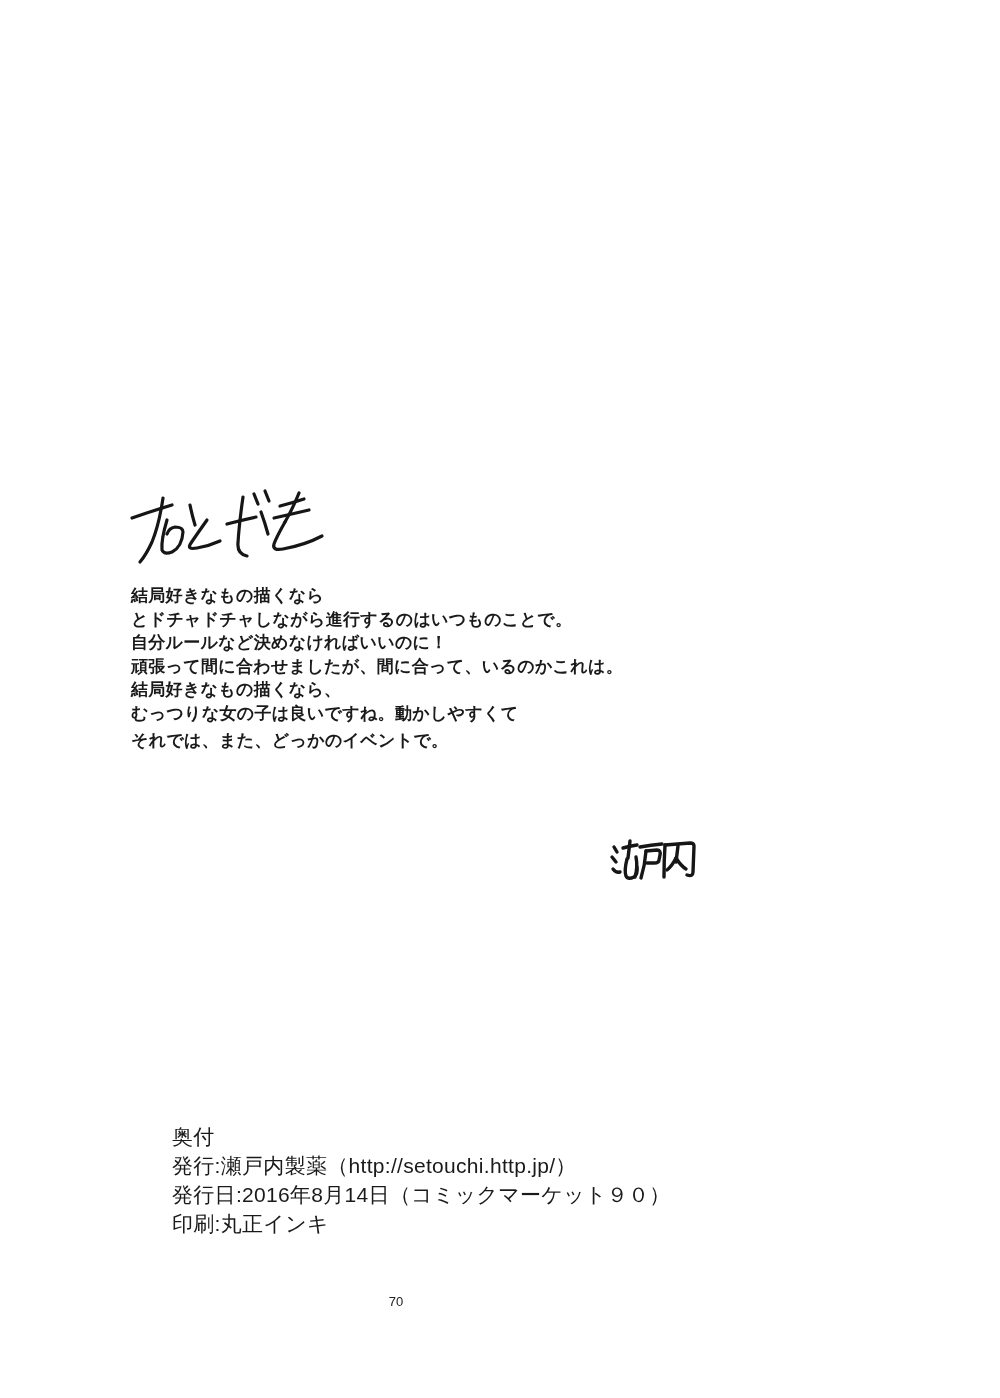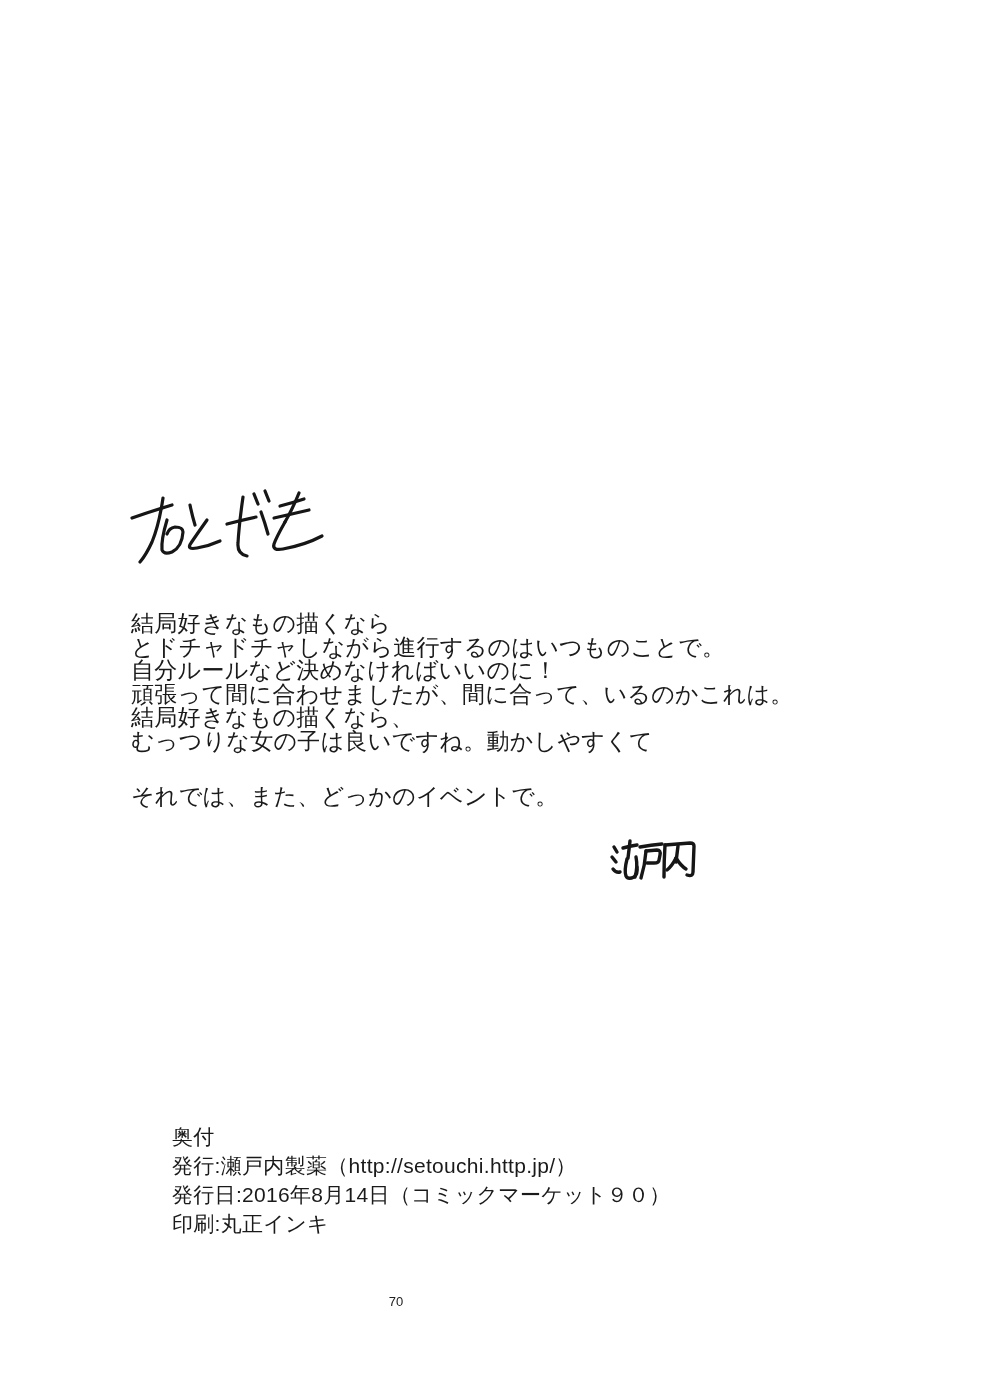--- a/index.html
+++ b/index.html
@@ -34,28 +34,29 @@
     fill: none;
     stroke: #161616;
     stroke-linecap: round;
     stroke-linejoin: round;
   }
   .title-svg .stroke { stroke-width: 3.2; }
   .signature-svg .stroke { stroke-width: 3.4; }
   .afterword-body {
     position: absolute;
     left: 131px;
-    top: 612px;
-    font-size: 23px;
+    top: 584px;
+    font-size: 17px;
     line-height: 23.5px;
     letter-spacing: 0.3px;
     white-space: nowrap;
+    font-weight: bold;
   }
   .afterword-closing {
-    margin-top: 32px;
+    margin-top: 4px;
   }
   .colophon {
     position: absolute;
     left: 172px;
     top: 1122px;
     font-size: 21px;
     line-height: 29px;
     letter-spacing: 0.3px;
     white-space: nowrap;
   }

